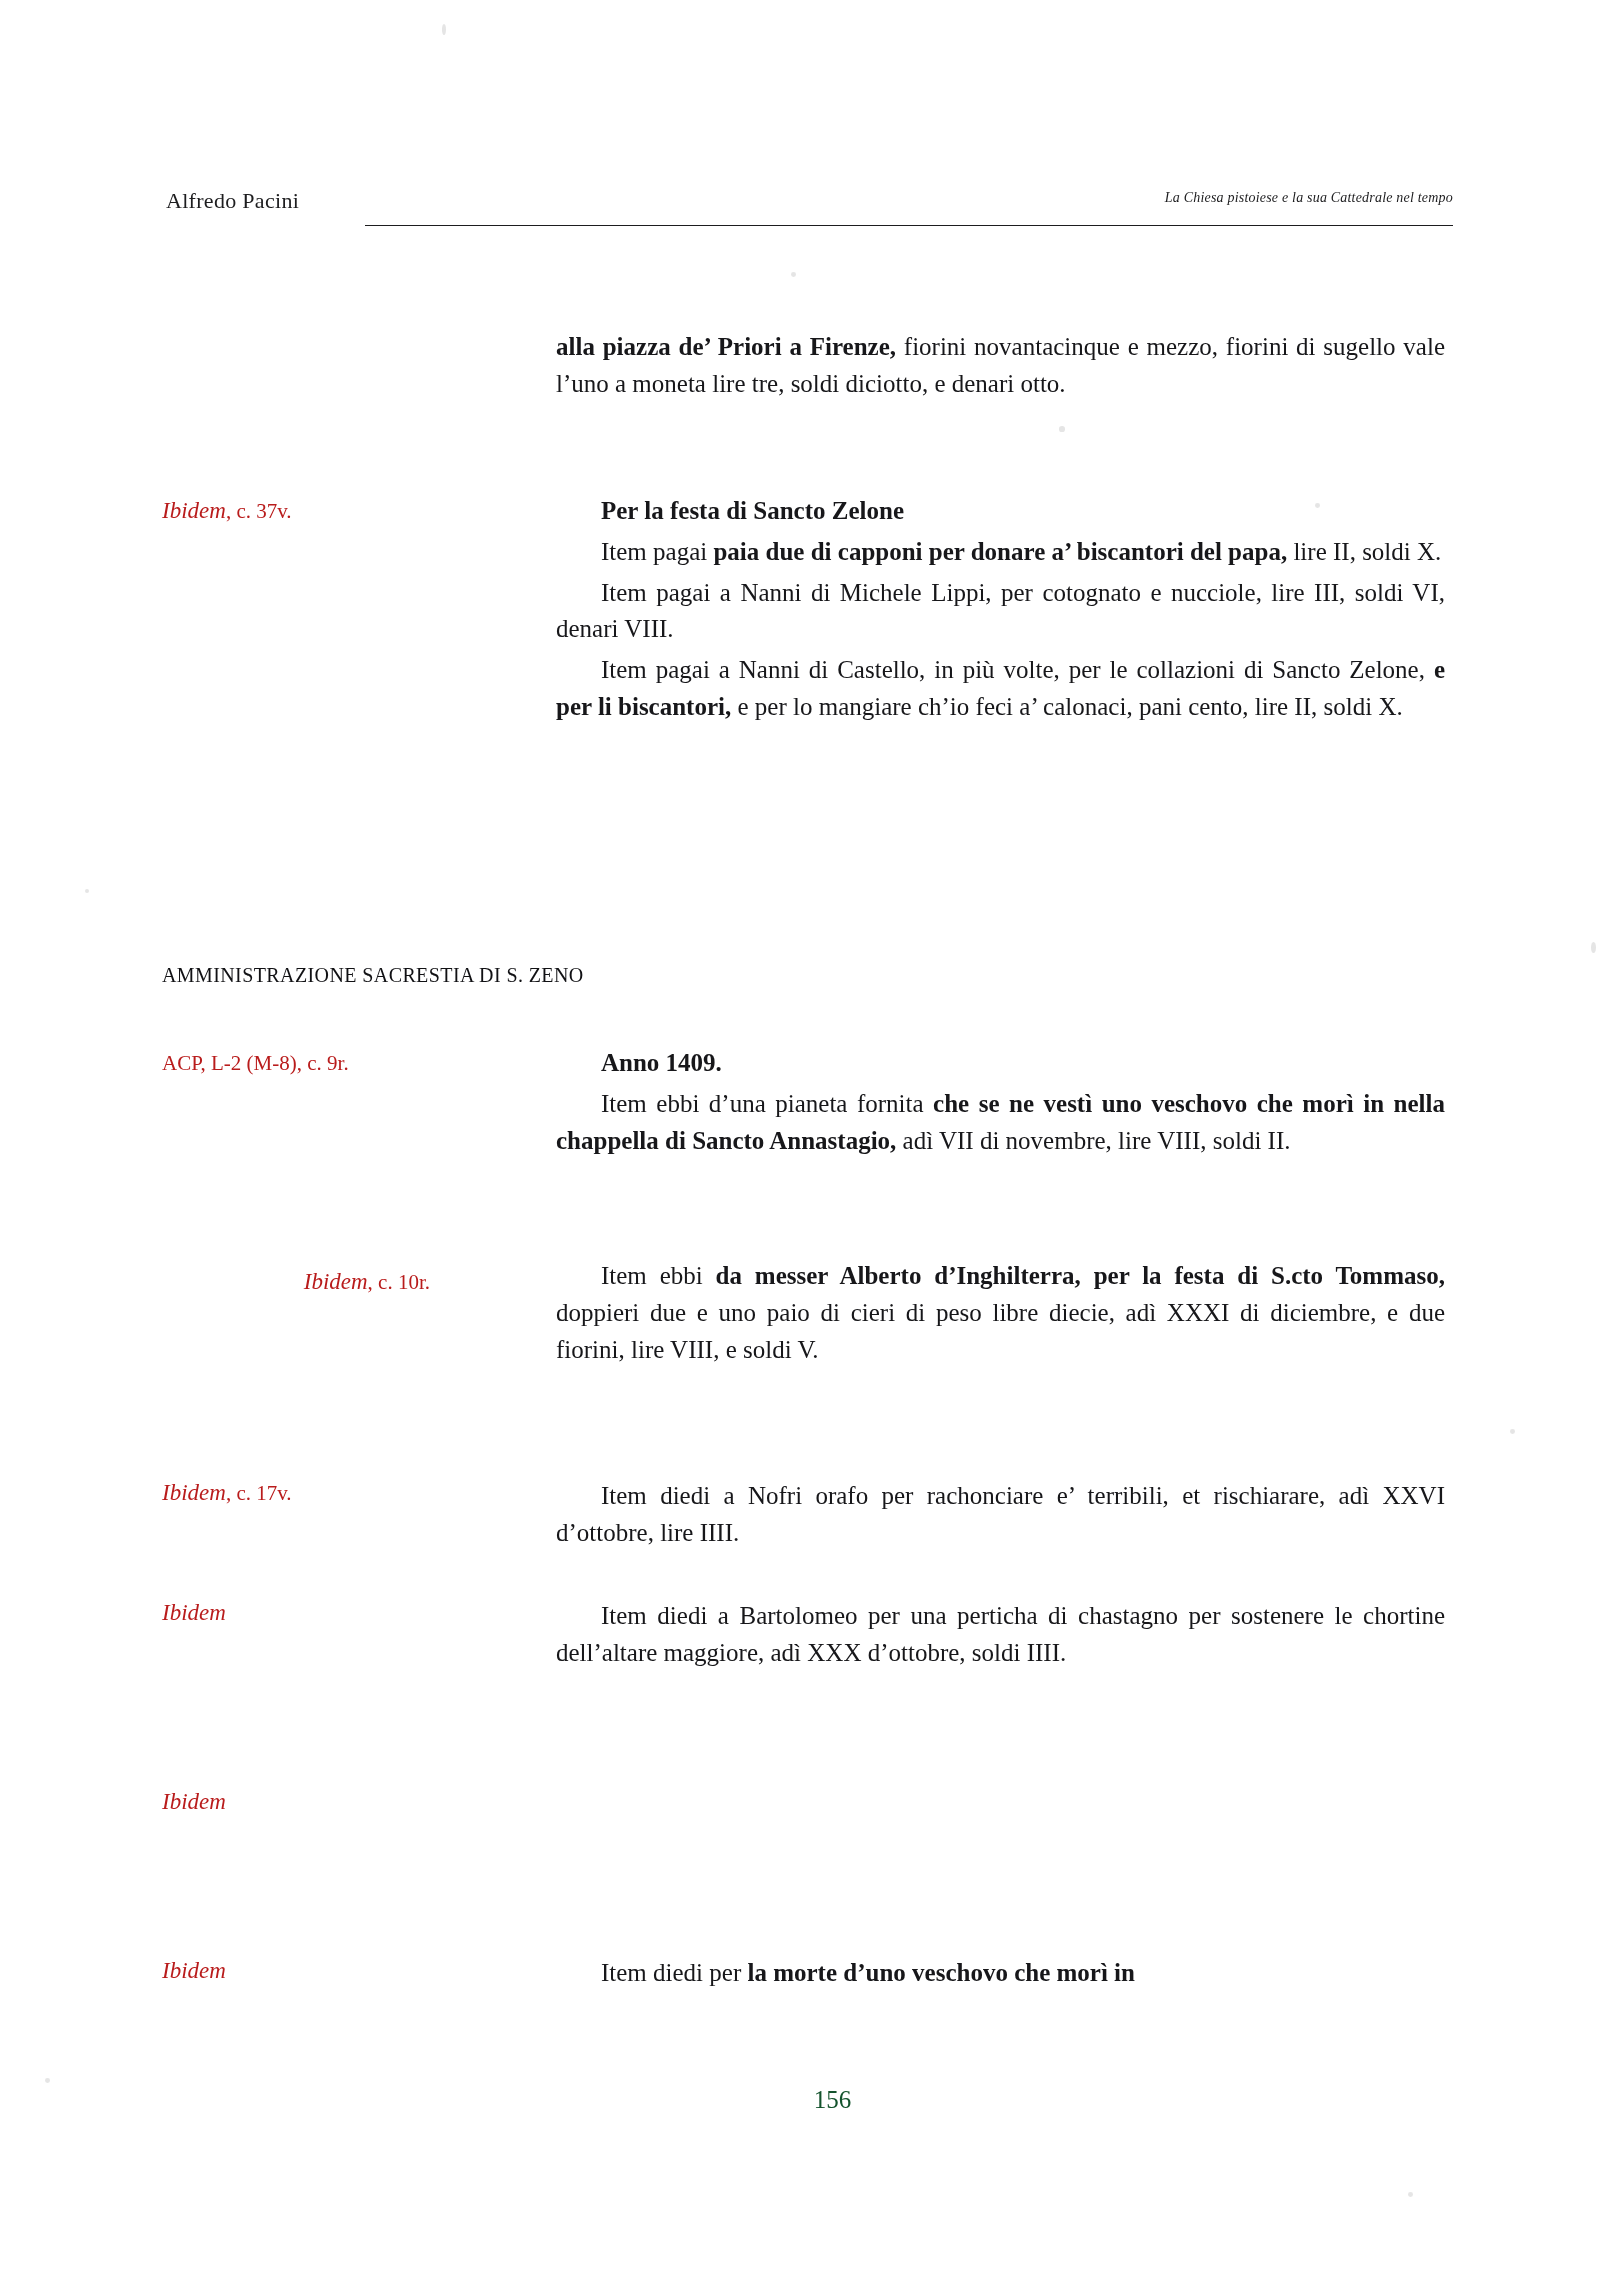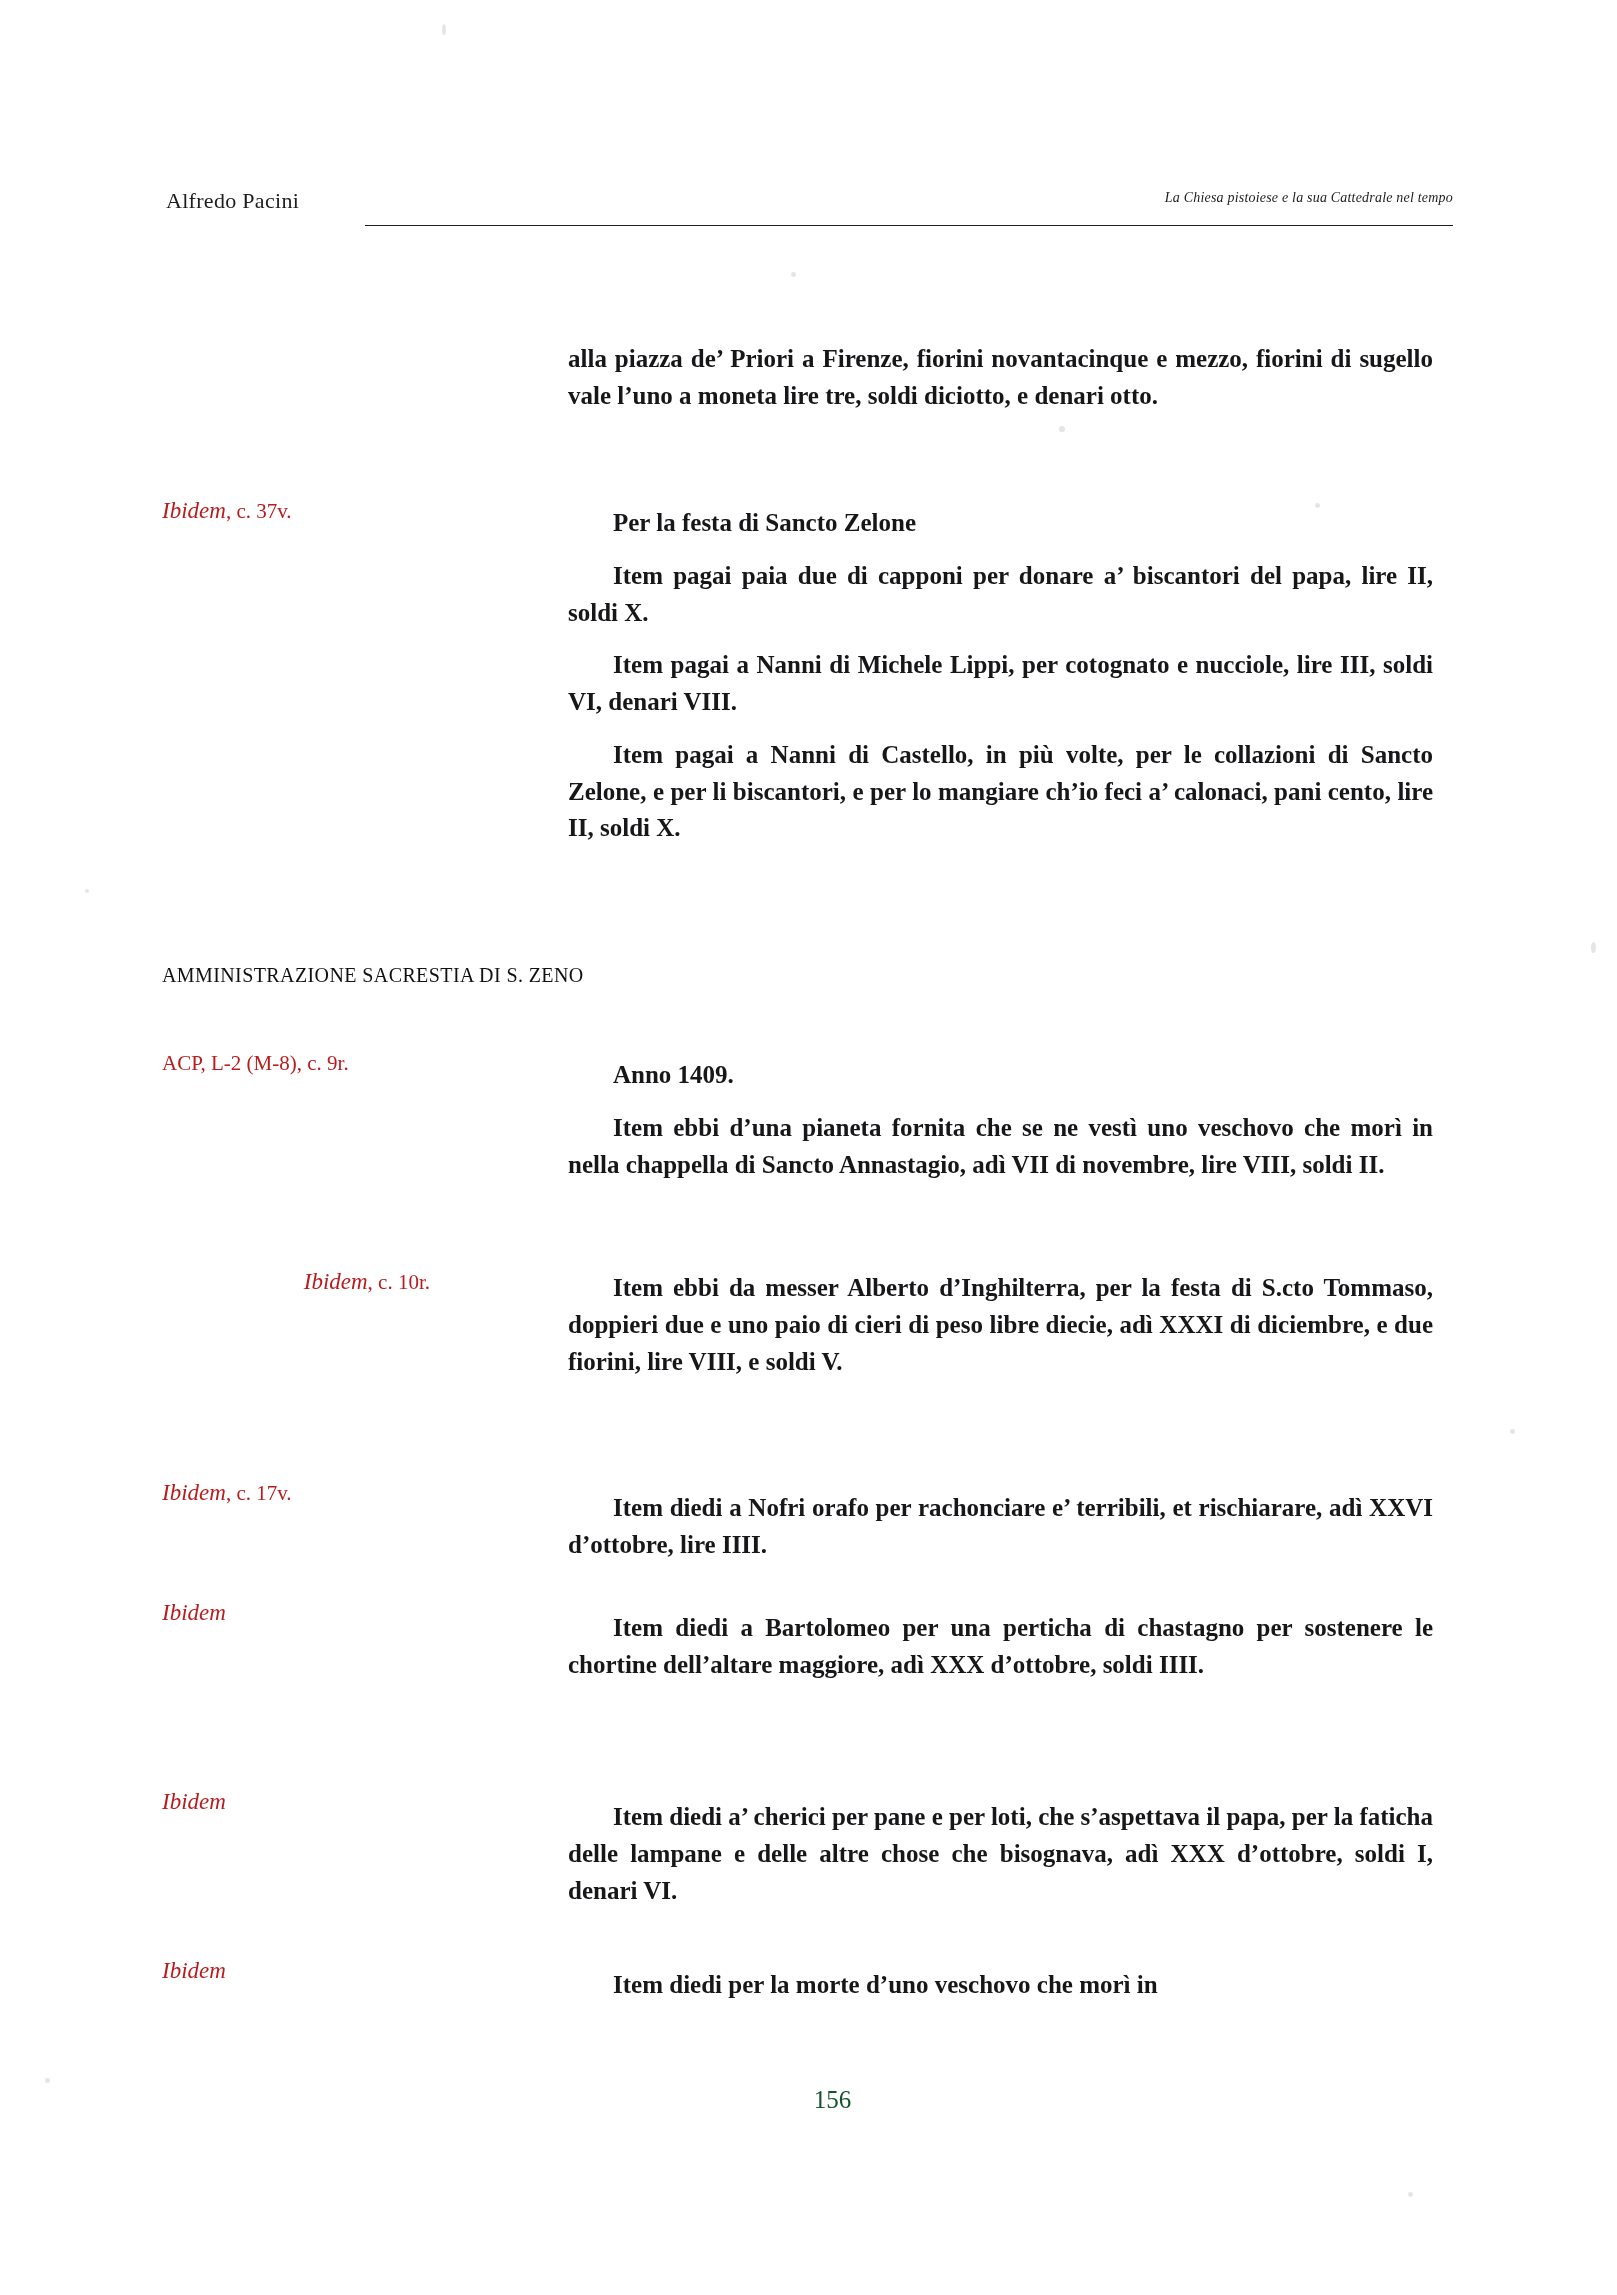--- a/index.html
+++ b/index.html
@@ -76,22 +76,21 @@
     position: absolute;
     left: 552px;
     width: 897px;
     font-size: 25px;
     line-height: 1.47;
     text-align: justify;
     text-justify: inter-word;
     color: #17171a;
   }
   .textcol p {
-    margin: 16px;
-    font-weight: bold;
+    margin: 4px;
   }
   .indent {
     text-indent: 45px;
   }
   .head-line {
     text-indent: 45px;
     font-weight: bold;
   }
 
   
@@ -175,23 +174,20 @@
 
   <div class="marginnote" style="top: 1597px;">
     <span class="it">Ibidem</span><span class="sm"></span>
   </div>
   <div class="textcol" style="top: 1594px;">
     <p class="indent">Item diedi a Bartolomeo per una perticha di chastagno per sostenere le chortine dell’altare maggiore, adì XXX d’ottobre, soldi IIII.</p>
   </div>
 
   <div class="marginnote" style="top: 1786px;">
     <span class="it">Ibidem</span><span class="sm"></span>
-  </div>
-  <div class="textcol" style="top: 1783px;">
-    <p class="indent">Item diedi a’ cherici per pane e per loti, <b>che s’aspettava il papa,</b> per la faticha delle lampane e delle altre chose che bisognava, adì XXX d’ottobre, soldi I, denari VI.</p>
   </div>
 
   <div class="marginnote" style="top: 1955px;">
     <span class="it">Ibidem</span><span class="sm"></span>
   </div>
   <div class="textcol" style="top: 1951px;">
     <p class="indent">Item diedi per <b>la morte d’uno veschovo che morì in</b></p>
   </div>
 
   <div class="folio">156</div>

